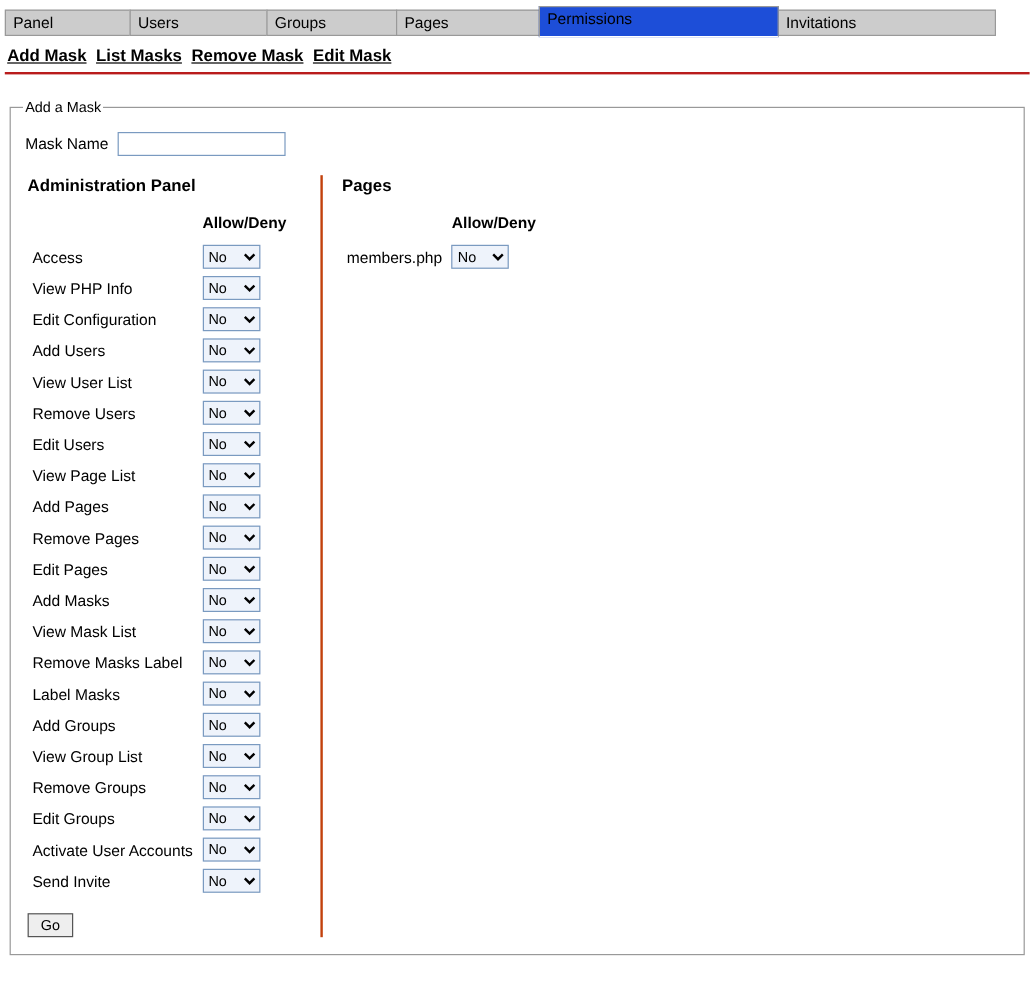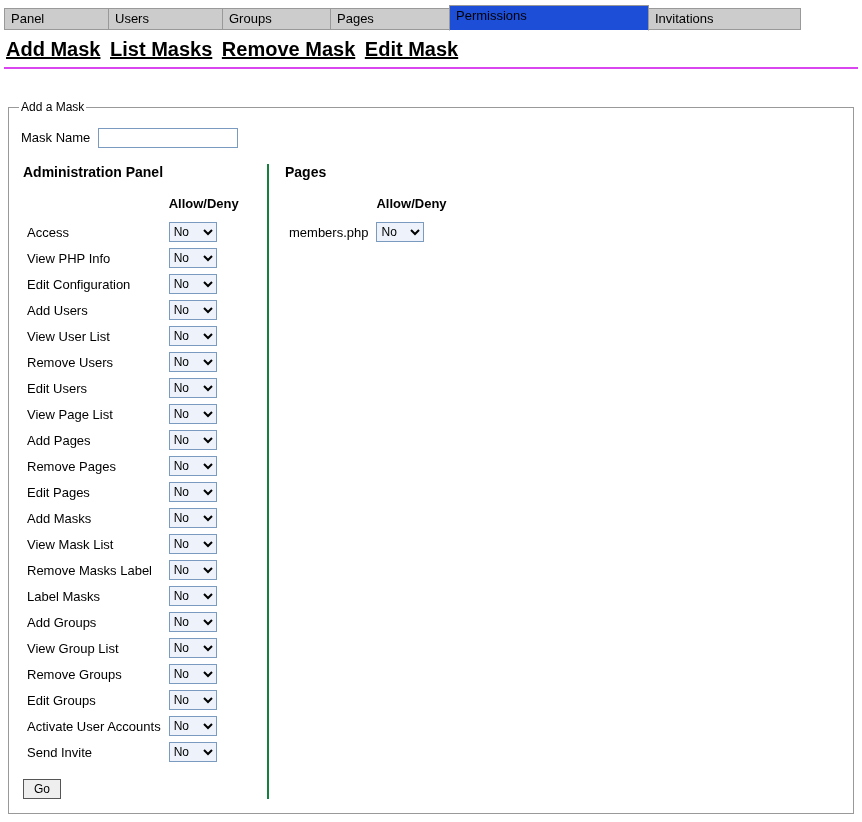--- a/index.html
+++ b/index.html
@@ -32,27 +32,27 @@
   .tab.t-pages  { width: 120px; margin-left: -1px;}
   .tab.t-active {
     background: #1d4ed8;
     border-bottom: 1px solid #fff;
     width: 200px;
     margin-left: -1px;
     height: 26px;
     position: relative;
     top: 1px;
   }
-  .tab.t-invite { width: 153px; margin-left: -1px;}
+  .tab.t-invite { width: 182px; margin-left: -1px;}
   .subnav {
     padding: 8px 2px 6px 2px;
-    font-size: 20px;
+    font-size: 14px;
     font-weight: bold;
-    border-bottom: 2px solid #d946ef;
-    margin-bottom: 31px;
+    border-bottom: 2px solid #b91c1c;
+    margin-bottom: 20px;
   }
   .subnav a {
     color: #000;
     text-decoration: underline;
     margin-right: 4px;
   }
   fieldset.mask {
     border: 1px solid #999;
     padding: 10px 10px 14px 10px;
     margin: 0 4px 4px 4px;
@@ -72,21 +72,21 @@
     padding: 2px 4px;
     font-size: 12px;
     margin-left: 4px;
   }
   .columns {
     display: flex;
     align-items: stretch;
   }
   .col-admin {
     padding: 0 0 0 4px;
-    border-right: 2px solid #15803d;
+    border-right: 2px solid #c2410c;
     min-width: 250px;
   }
   .col-pages {
     padding: 0 16px;
   }
   .col-title {
     font-weight: bold;
     font-size: 14px;
     margin: 0 0 14px 0;
   }

